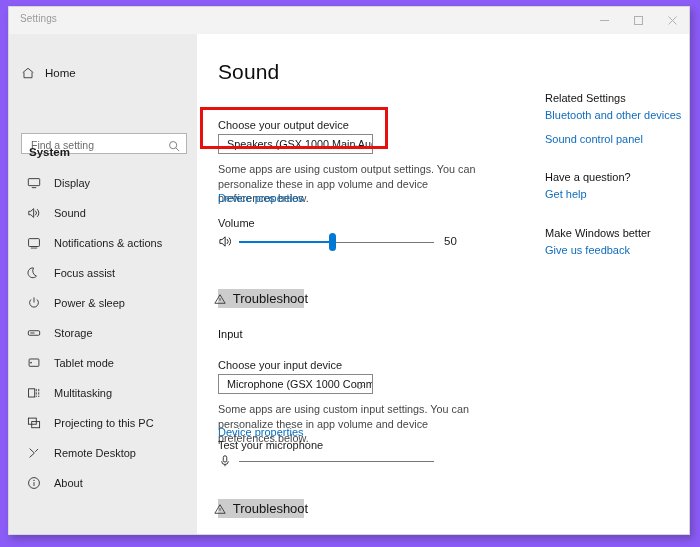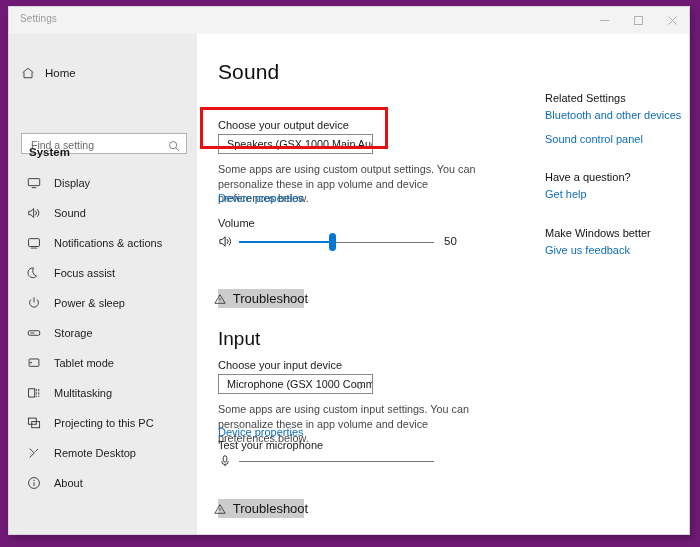--- a/index.html
+++ b/index.html
@@ -8,21 +8,21 @@
     background: #ffffff;
     width: 700px;
     height: 547px;
     overflow: hidden;
     font-family: "Liberation Sans", sans-serif;
   }
   #root {
     position: relative;
     width: 700px;
     height: 547px;
-    background: #701a75;
+    background: #8b5cf6;
   }
 
   
   .window {
     position: absolute;
     left: 8px;
     top: 6px;
     width: 680px;
     height: 527px;
     background: #ffffff;
@@ -159,21 +159,21 @@
     font-size: 21px;
     color: #0c0c0c;
     letter-spacing: .1px;
   }
 
   .label {
     font-size: 11px;
     color: #1b1b1b;
   }
   .section-head {
-    font-size: 19px;
+    font-size: 11px;
     color: #101010;
   }
   .body-text {
     font-size: 10.8px;
     color: #474747;
     line-height: 14.5px;
   }
   .link {
     font-size: 11px;
     color: #0a6ebd;

